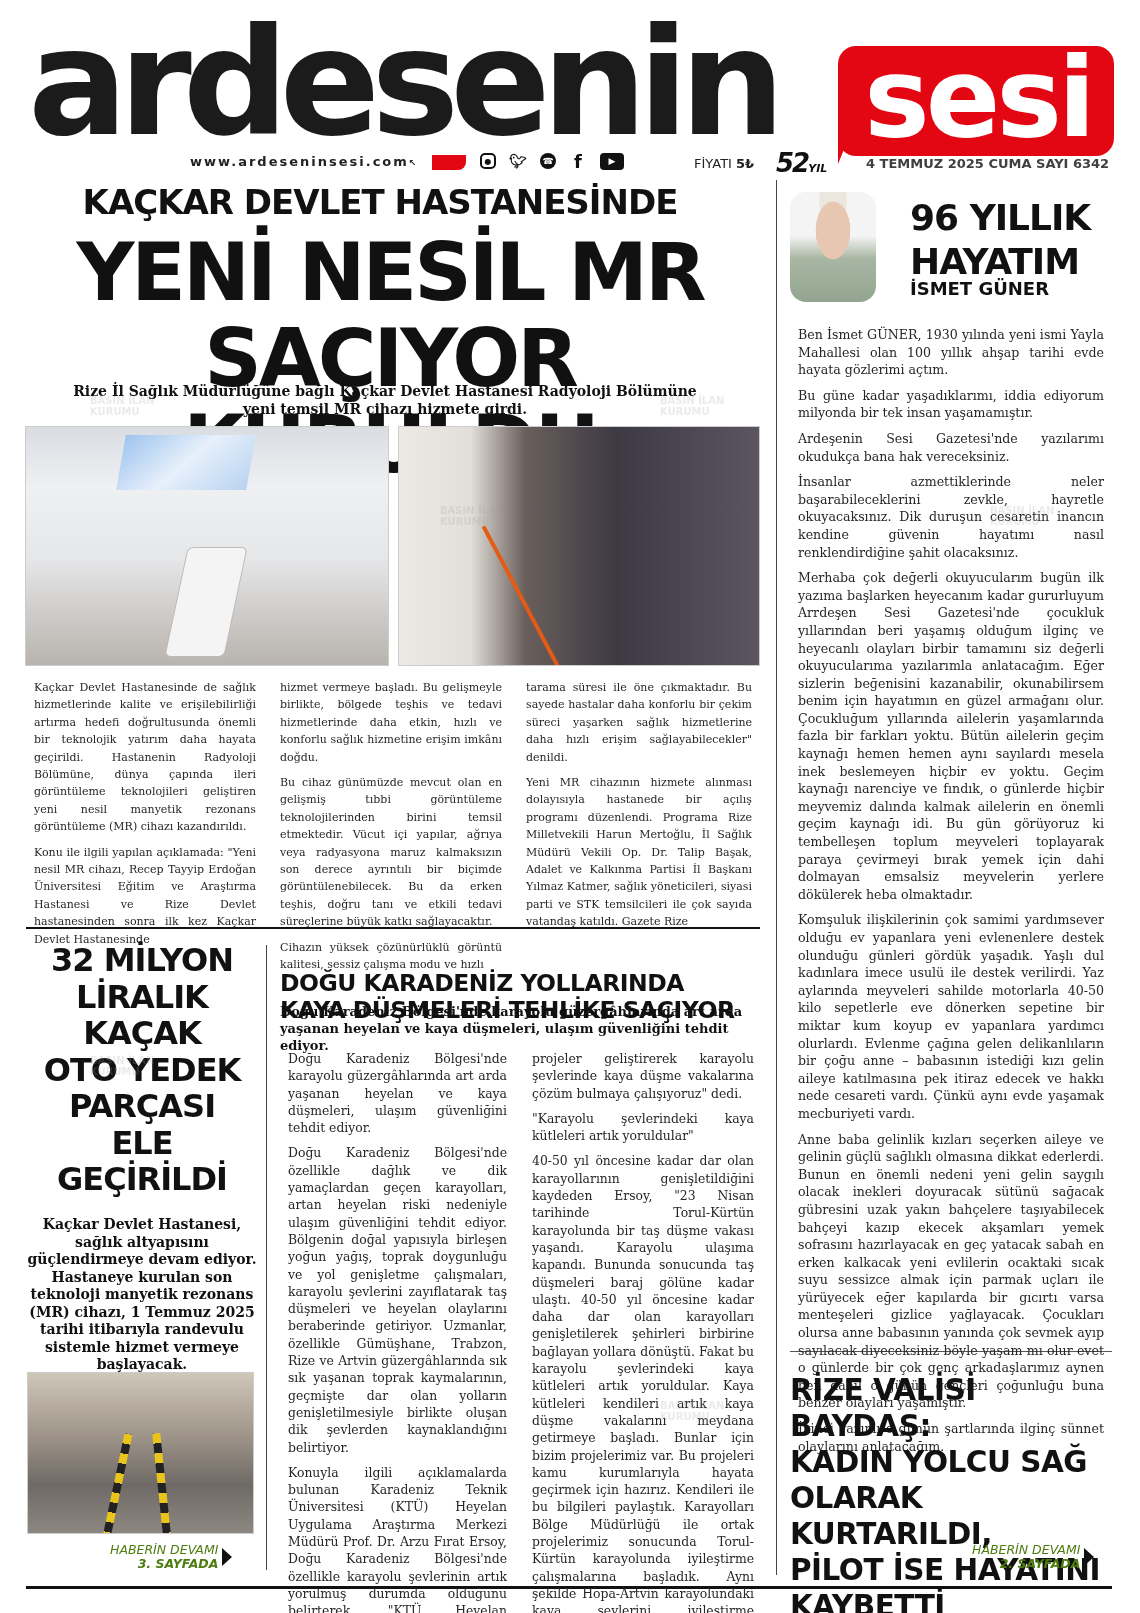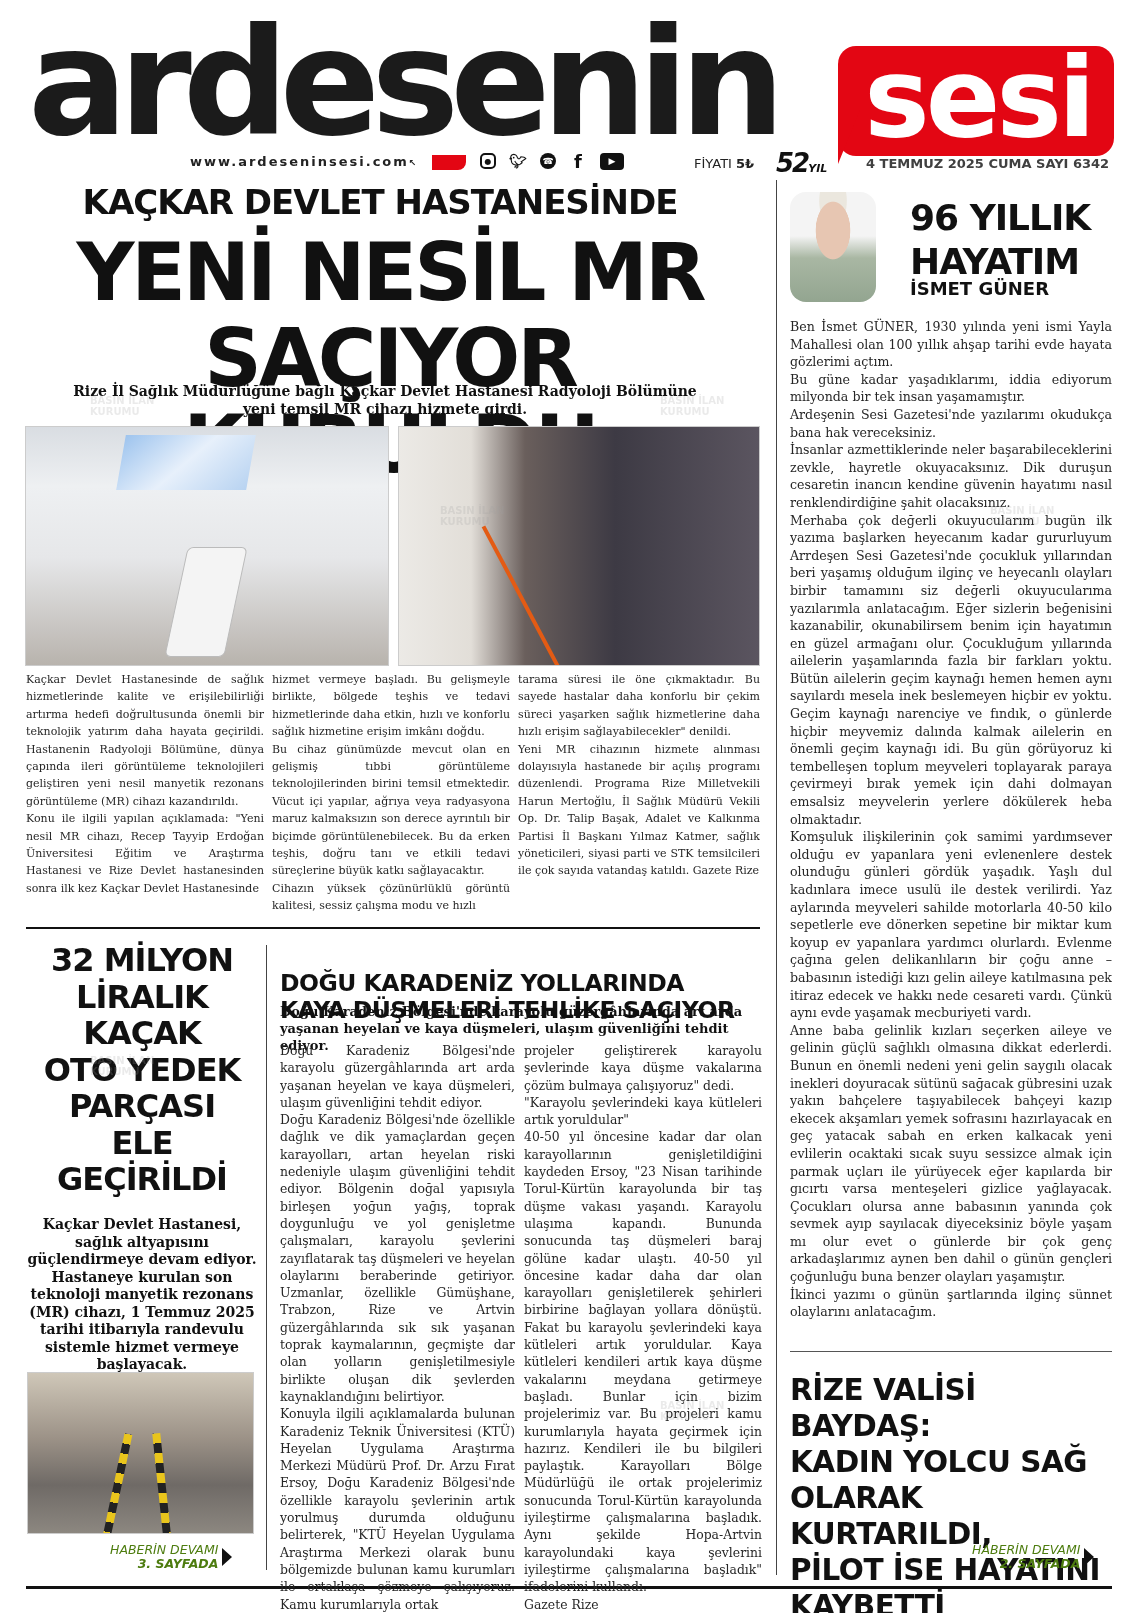--- a/index.html
+++ b/index.html
@@ -64,21 +64,21 @@
   .mri { position:absolute; left: 150px; top: 120px; width: 60px; height: 110px; background:#f4f4f4; border:1px solid #bbb; border-radius: 6px; transform: skewX(-12deg); }
   .ceiling { position:absolute; left: 95px; top: 8px; width: 130px; height: 55px; background: linear-gradient(135deg,#9ec4ee,#e7f0fb,#b8d3f1); transform: skewX(-10deg); }
   .ribbon { position:absolute; left: 120px; top: 90px; width: 4px; height: 160px; background:#e35b14; transform: rotate(-28deg); }
   .rails1, .rails2 { position:absolute; top: 60px; width: 8px; height: 110px; background: repeating-linear-gradient(180deg,#e9c51c 0 10px,#222 10px 20px); }
   .rails1 { left: 85px; transform: rotate(12deg); }
   .rails2 { left: 130px; transform: rotate(-6deg); }
 
   
   .col { font-family: "DejaVu Serif", serif; font-size: 11px; line-height: 17.4px; text-align: justify;
     color: #262626; hyphens: manual; }
-  .col p { margin: 0; }
+  .col p { margin: 8px; }
   .c1 { left: 26px; top: 671px; width: 238px; }
   .c2 { left: 272px; top: 671px; width: 238px; }
   .c3 { left: 518px; top: 671px; width: 242px; }
 
   
   .vrule { background: #222; width: 2px; }
   .hrule { background: #111; height: 2px; }
   .guner-photo { left: 790px; top: 192px; width: 86px; height: 110px; border-radius: 16px;
     background: radial-gradient(ellipse at 50% 35%, #e7c6b2 0 28%, transparent 29%),
                 radial-gradient(ellipse at 50% 8%, #ebe7de 0 22%, transparent 23%),

